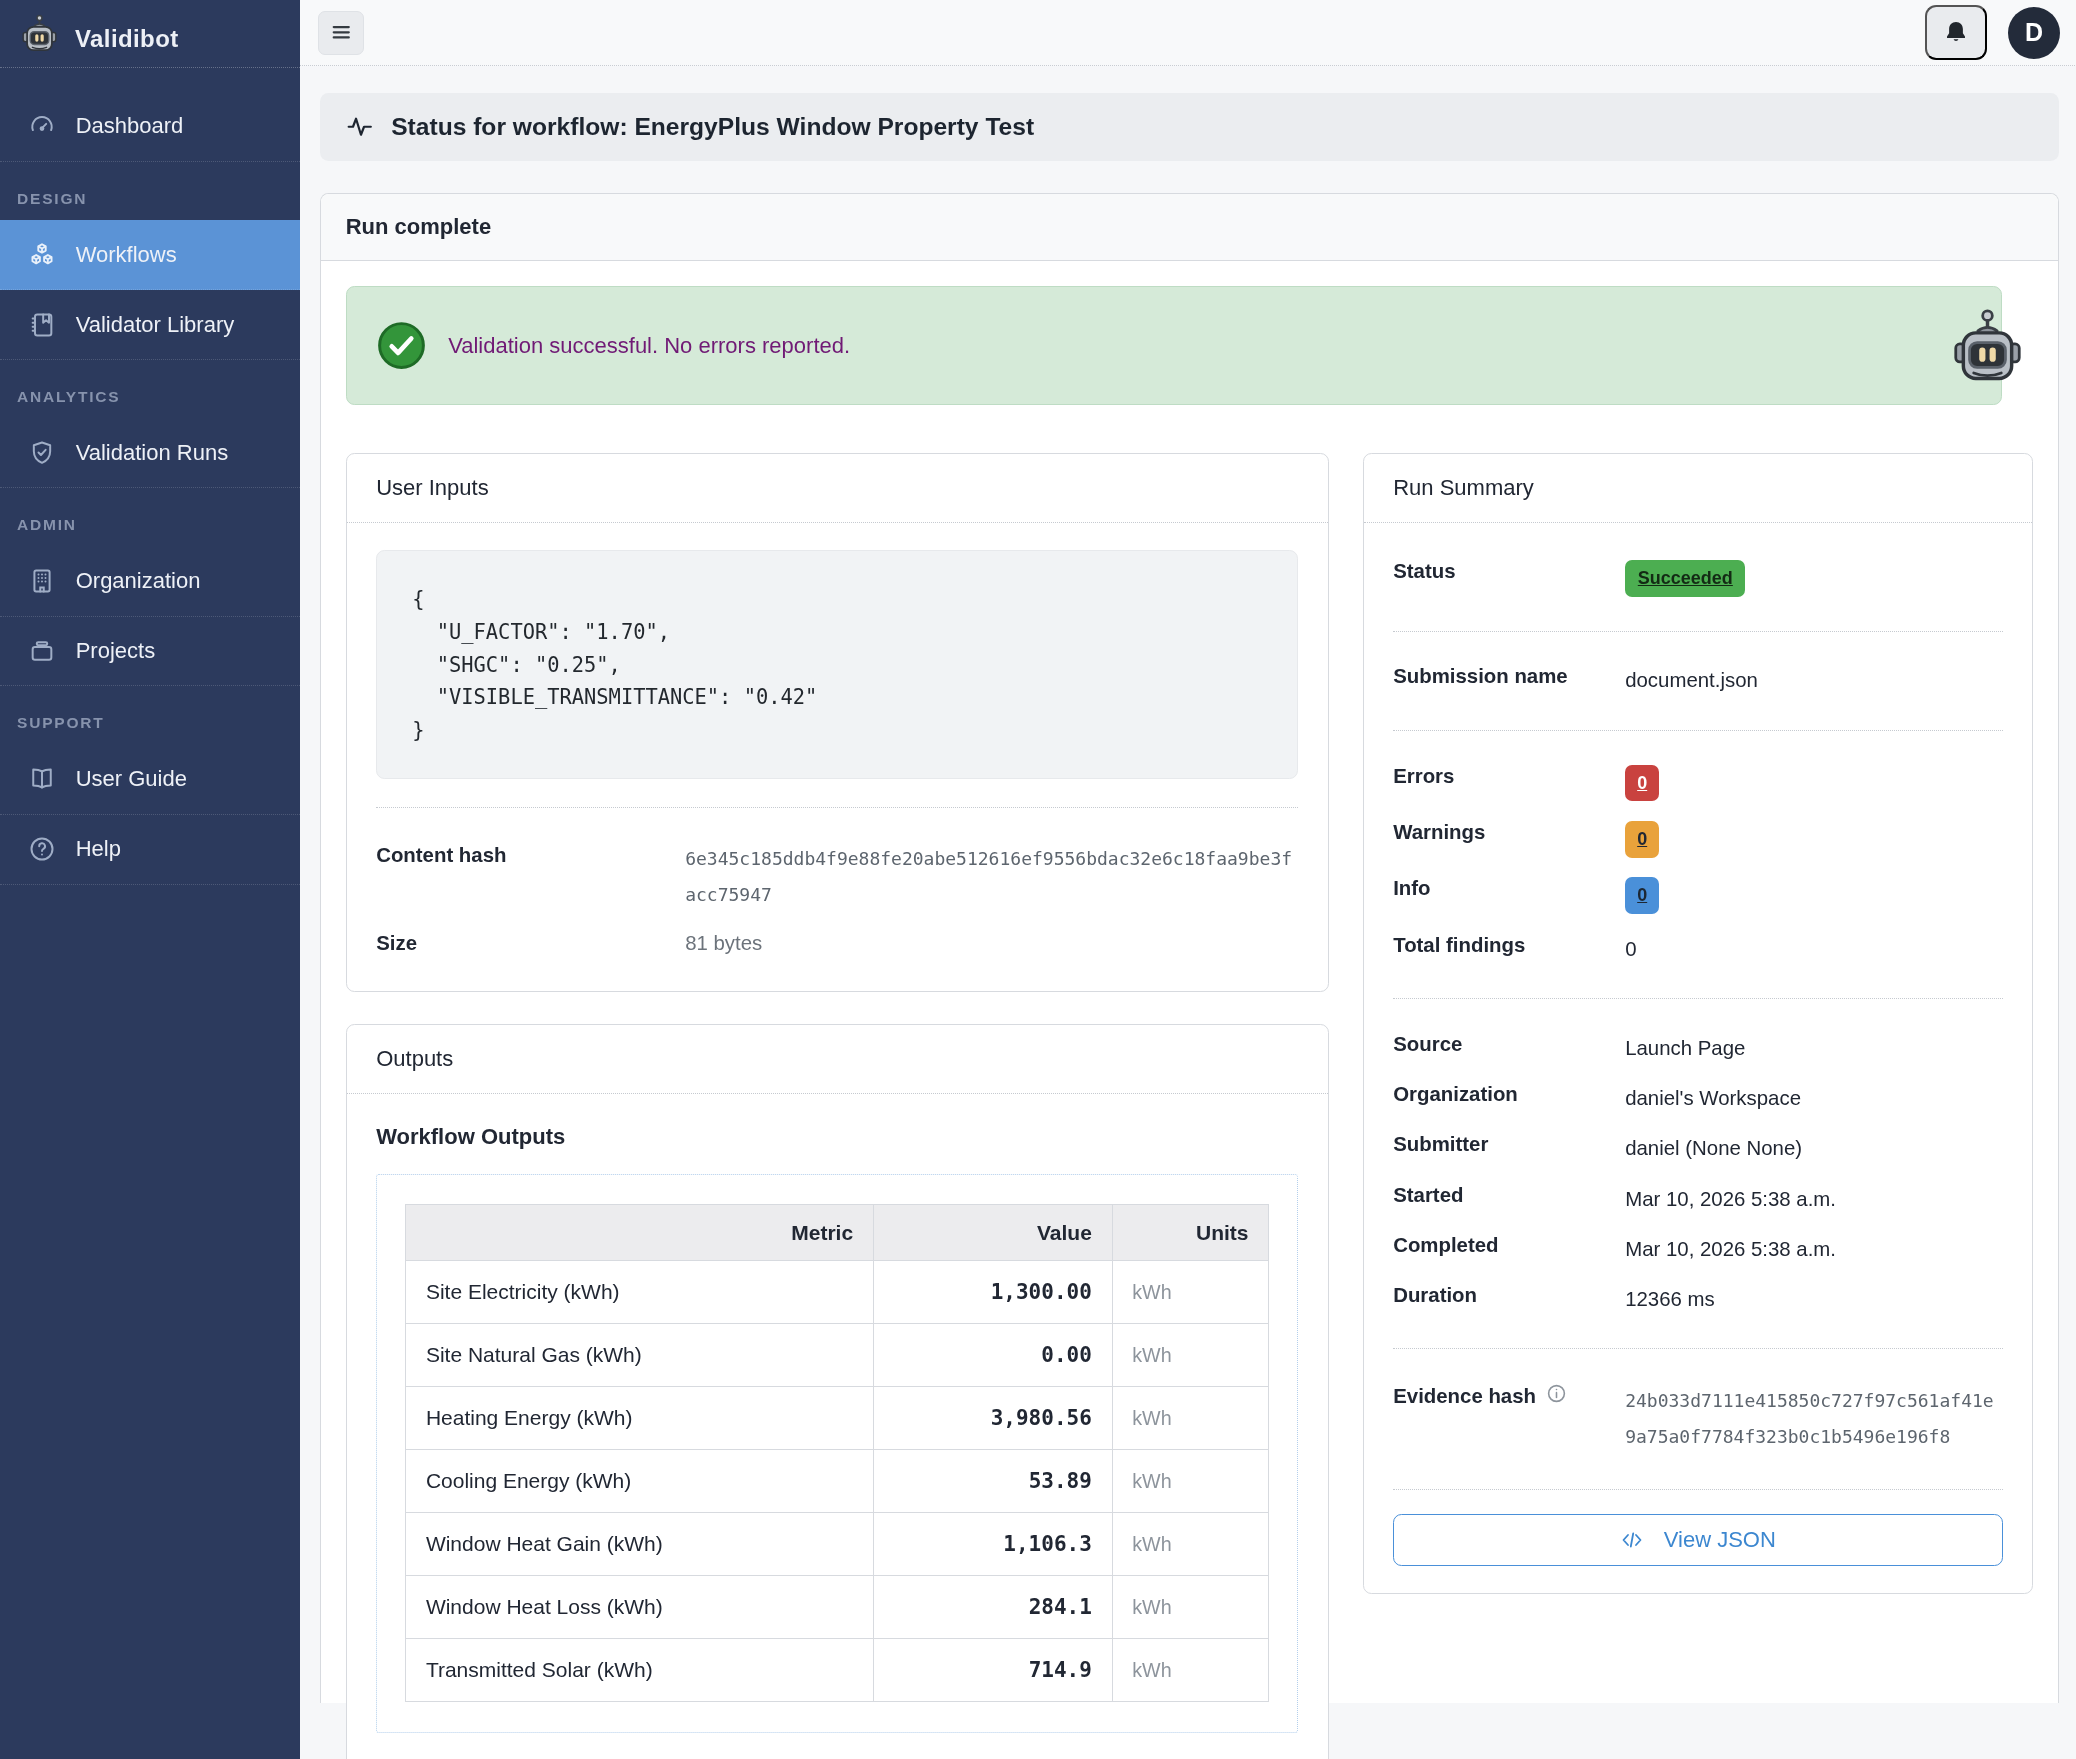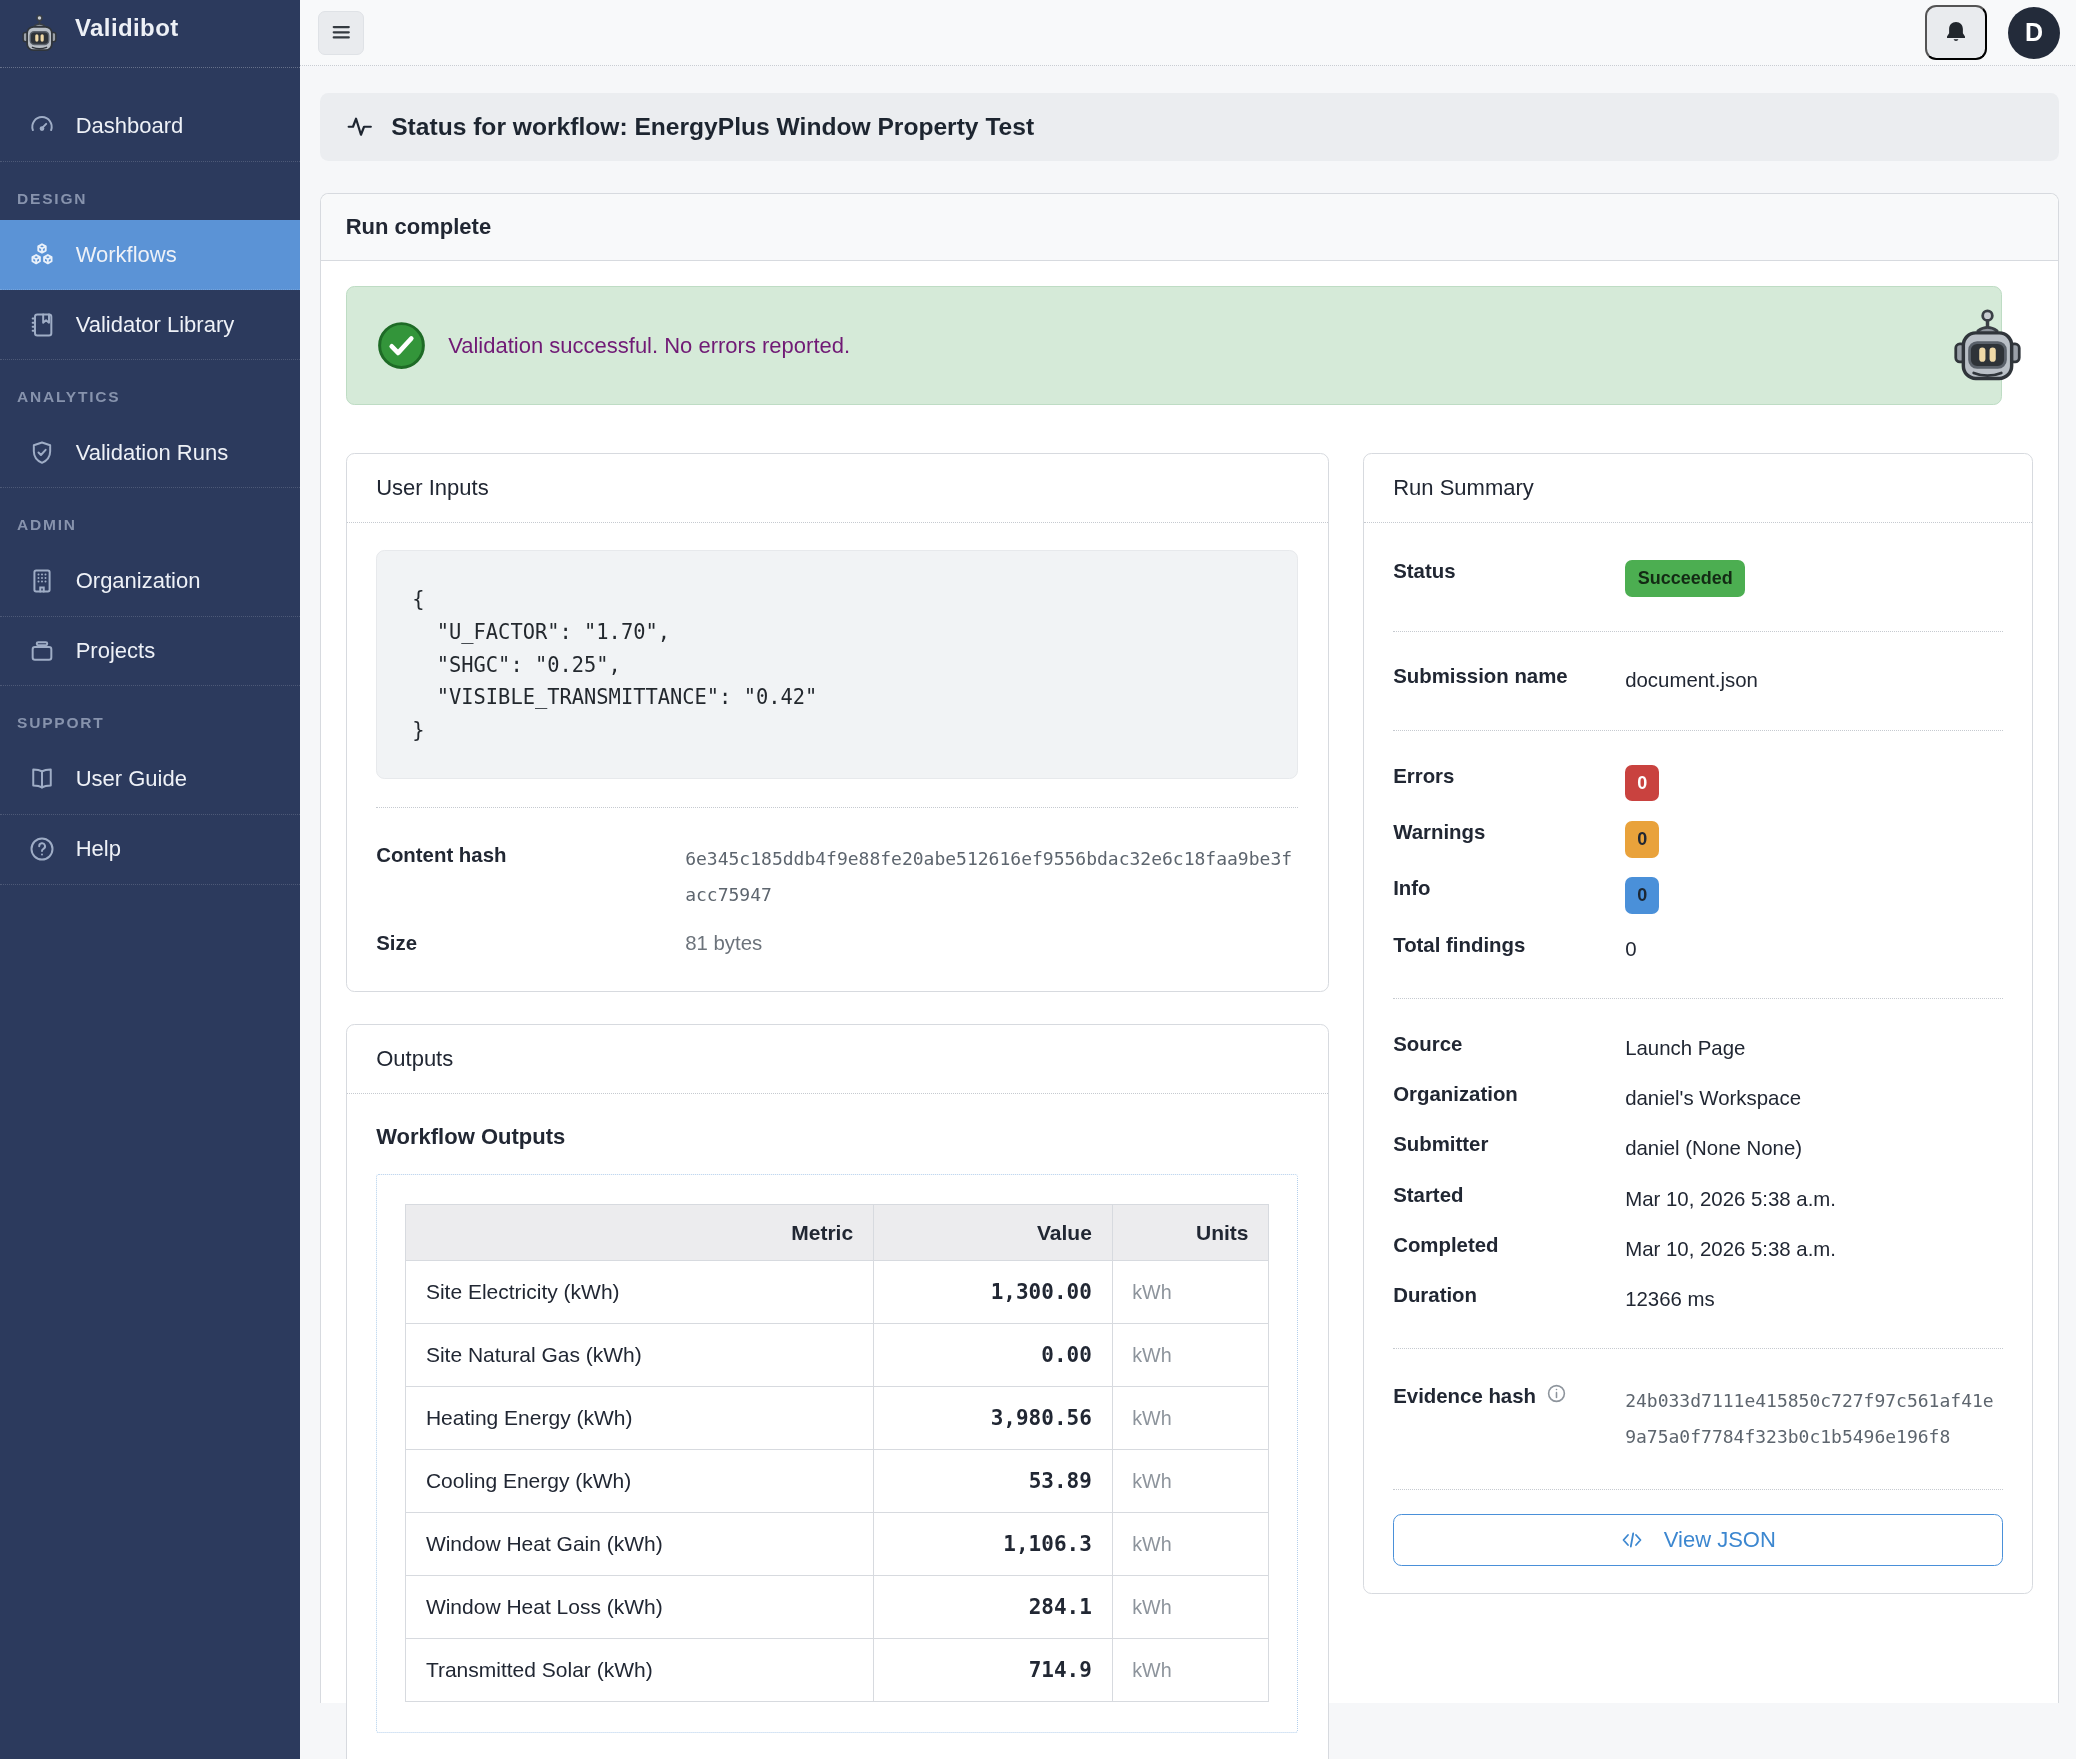--- a/index.html
+++ b/index.html
@@ -6,21 +6,21 @@
   html,body { width:2077px; height:1759px; overflow:hidden; }
   body {
     font-family:"Liberation Sans","DejaVu Sans",sans-serif;
     background:#f6f7f9; color:#212733; display:flex;
   }
   .mono { font-family:"DejaVu Sans Mono","Liberation Mono",monospace; }
 
   
   .sidebar{ width:300px; flex-shrink:0; background:#2c3a5d; color:#edf0f6;
     display:flex; flex-direction:column; }
-  .brand{ display:flex; align-items:flex-start; gap:17px; padding:14px 24px 14px 21px;
+  .brand{ display:flex; align-items:flex-end; gap:17px; padding:14px 24px 14px 21px;
     border-bottom:1.4px dotted rgba(255,255,255,.28); font-size:24px; font-weight:700; letter-spacing:0.4px;}
   .brand svg{ width:37px; height:39px; }
   .nav{ padding-top:24px; }
   .nav-item{ display:flex; align-items:center; gap:19.7px; padding:20.4px 14px 20.4px 28px;
     font-size:22px; color:#eef1f7; border-bottom:1.4px dotted rgba(255,255,255,.16); cursor:pointer;}
   .nav-item svg{ width:28px; height:28px; color:#9fadc6; flex-shrink:0;}
   .nav-item.active{ background:#5b93d6; }
   .nav-item.active svg{ color:#eaf1fa; }
   .section-label{ padding:28px 28px 12.6px 17px; font-size:15.5px; font-weight:700;
     letter-spacing:1.8px; color:#8априb; color:#8793ad; }
@@ -85,21 +85,21 @@
   th.num{ text-align:right; }
   td{ padding:19px 19.7px; border:0.7px solid #d7dadf; color:#212733; background:#fff;}
   td.value{ font-family:"DejaVu Sans Mono","Liberation Mono",monospace; font-weight:700;
     text-align:right; font-size:21px;}
   td.units{ color:#8d949c; font-size:19.7px;margin-top:33px;}
 
   .rs-row{ display:flex; align-items:flex-start; padding:9.8px 0; font-size:20.4px;}
   .rs-label{ width:232px; flex-shrink:0; font-weight:700; color:#212733;
     display:flex; align-items:center; gap:9.8px;}
   .rs-value{ color:#212733; line-height:1.5; min-width:0;}
-  .badge{ display:inline-block; border-radius:7px; padding:4.9px 12.6px; font-size:18px; font-weight:700;}
+  .badge{ display:inline-block; border-radius:7px; padding:4.9px 12.6px; font-size:18px; font-weight:700;text-decoration:underline;}
   .badge-success{ background:#4cae51; color:#132a14;}
   .badge-count{ min-width:34px; text-align:center; padding:4.9px 9.8px;}
   .badge-error{ background:#c9423f; color:#fff;}
   .badge-warning{ background:#e9a23b; color:#212733;}
   .badge-info{ background:#4a90d9; color:#1c2733;}
   .info-icon svg{ width:21px; height:21px; color:#8d949c;}
 
   .view-json-btn{ display:flex; justify-content:center; align-items:center; gap:20px;
     border:1.4px solid #4a90d9; border-radius:8.4px; background:#fff; color:#3c87d0;
     font-size:22px; width:100%; padding:12px; margin-top:9.8px; cursor:pointer;

